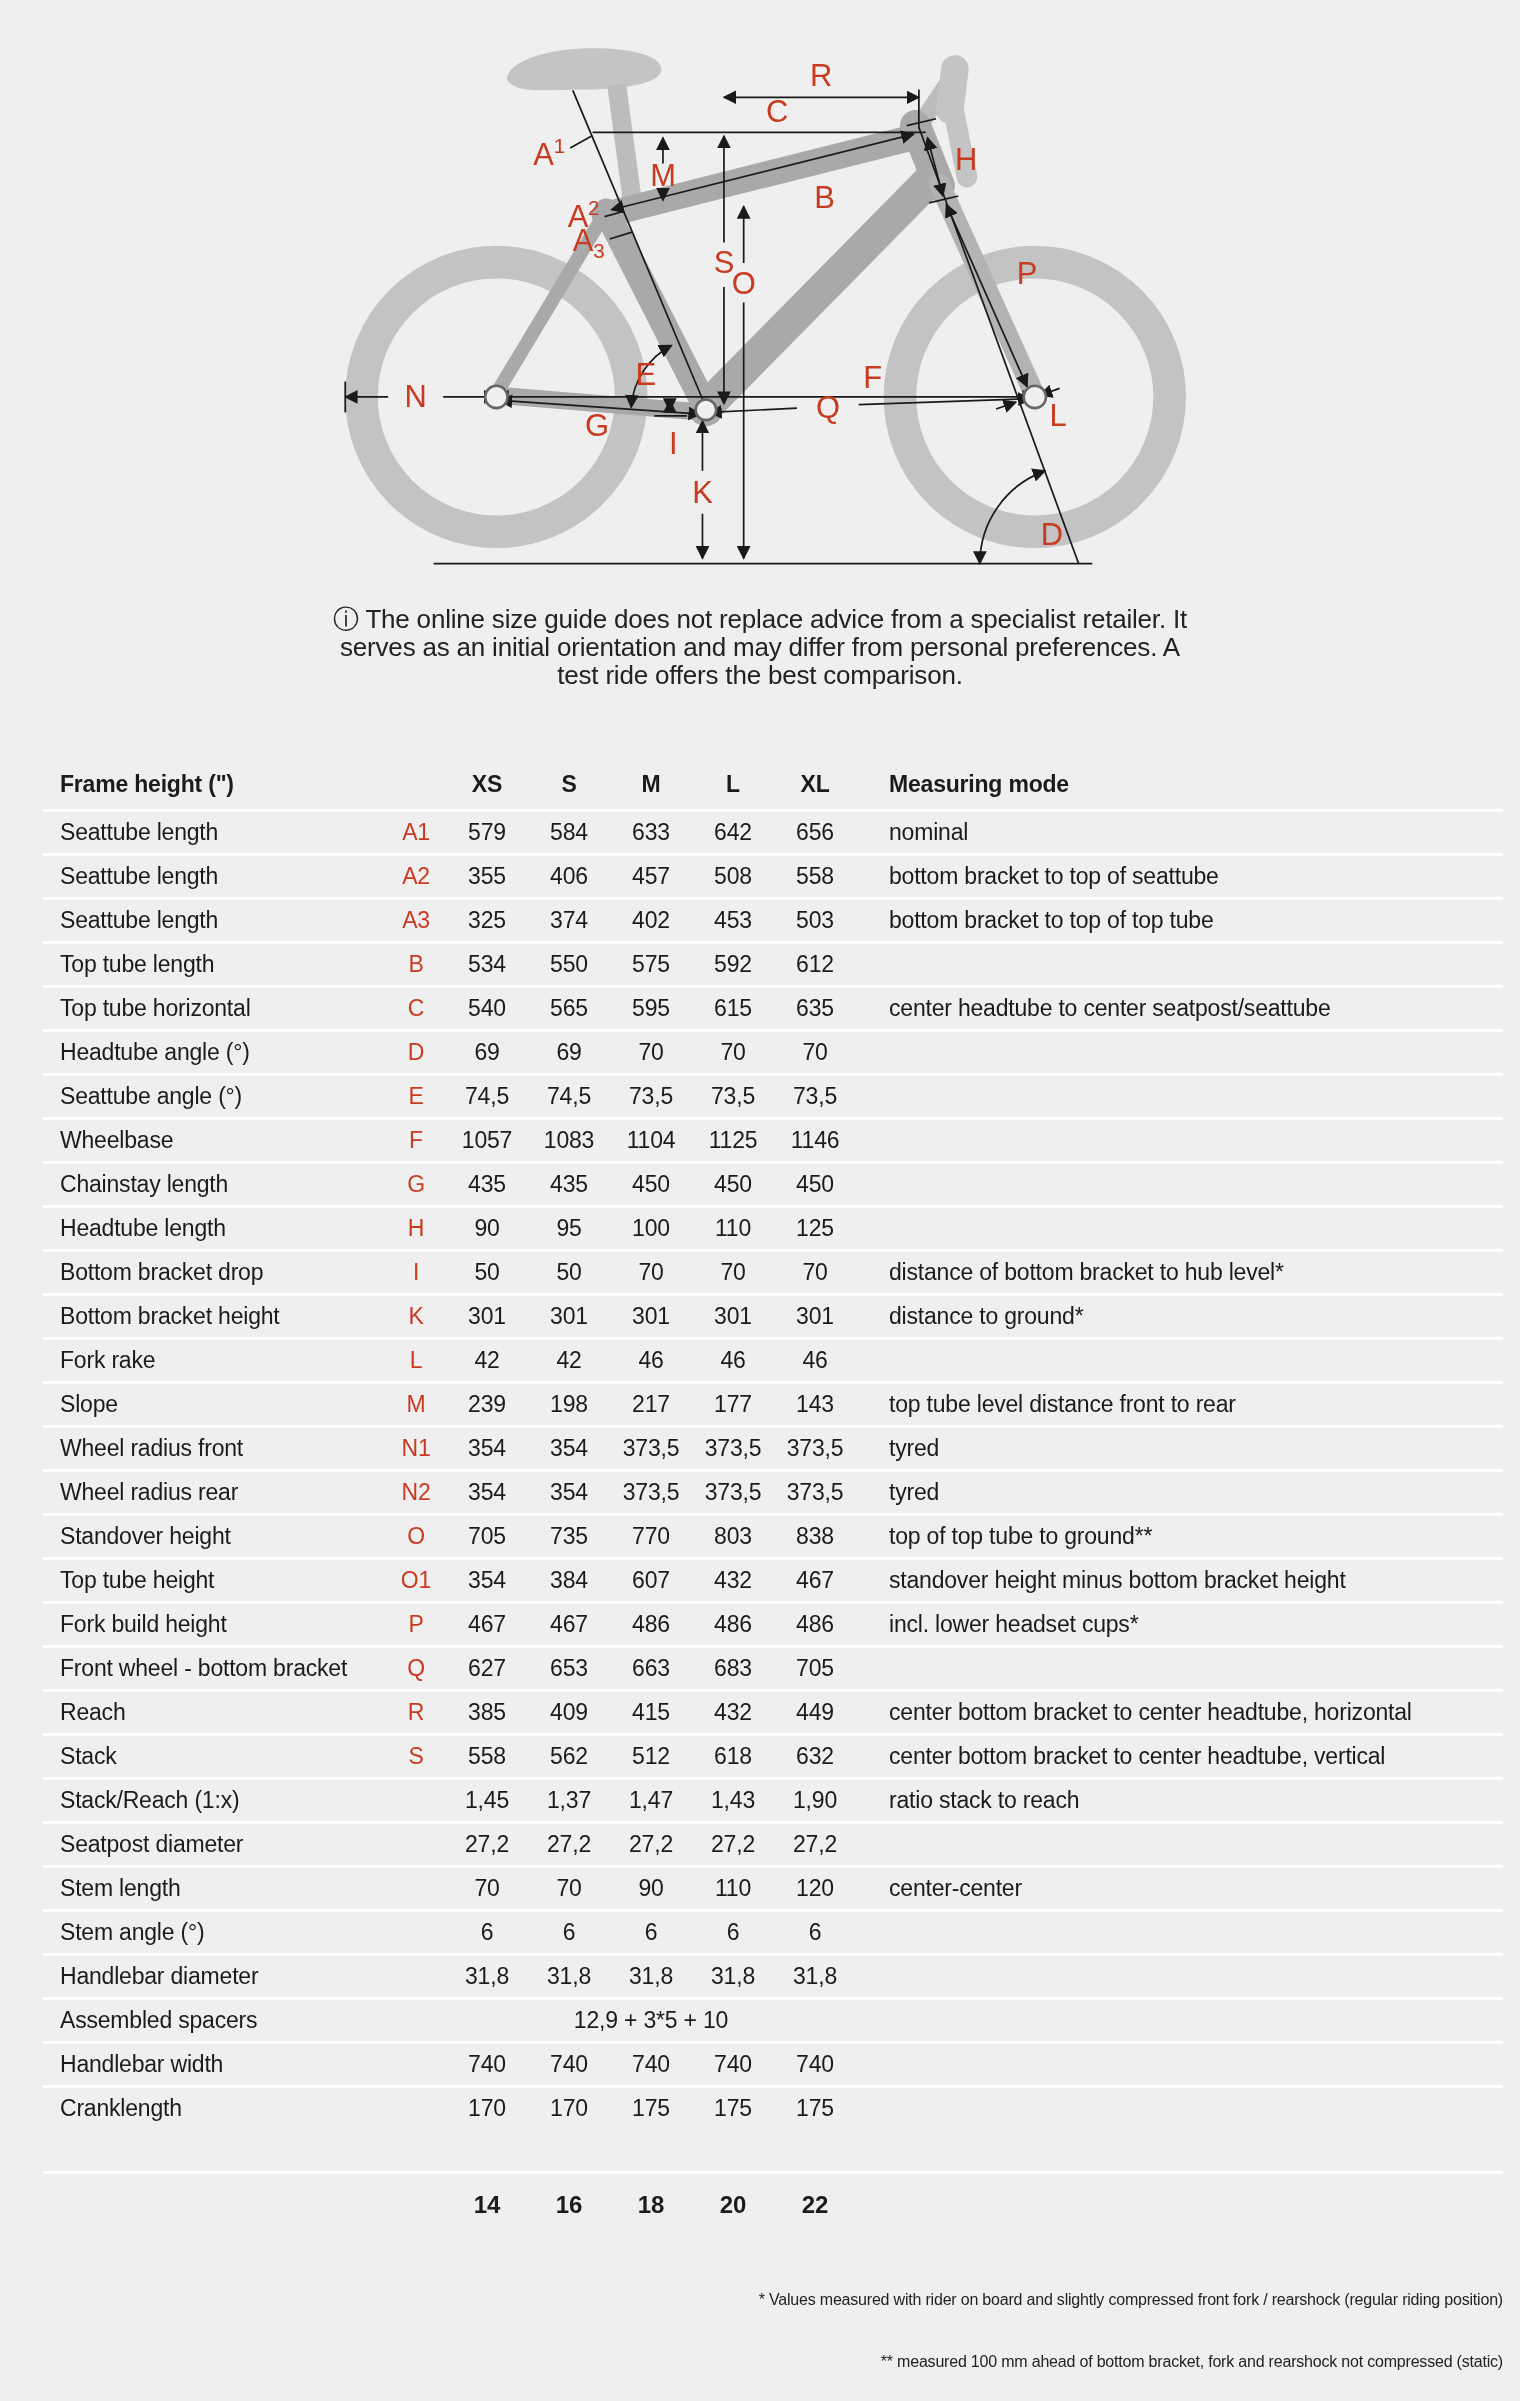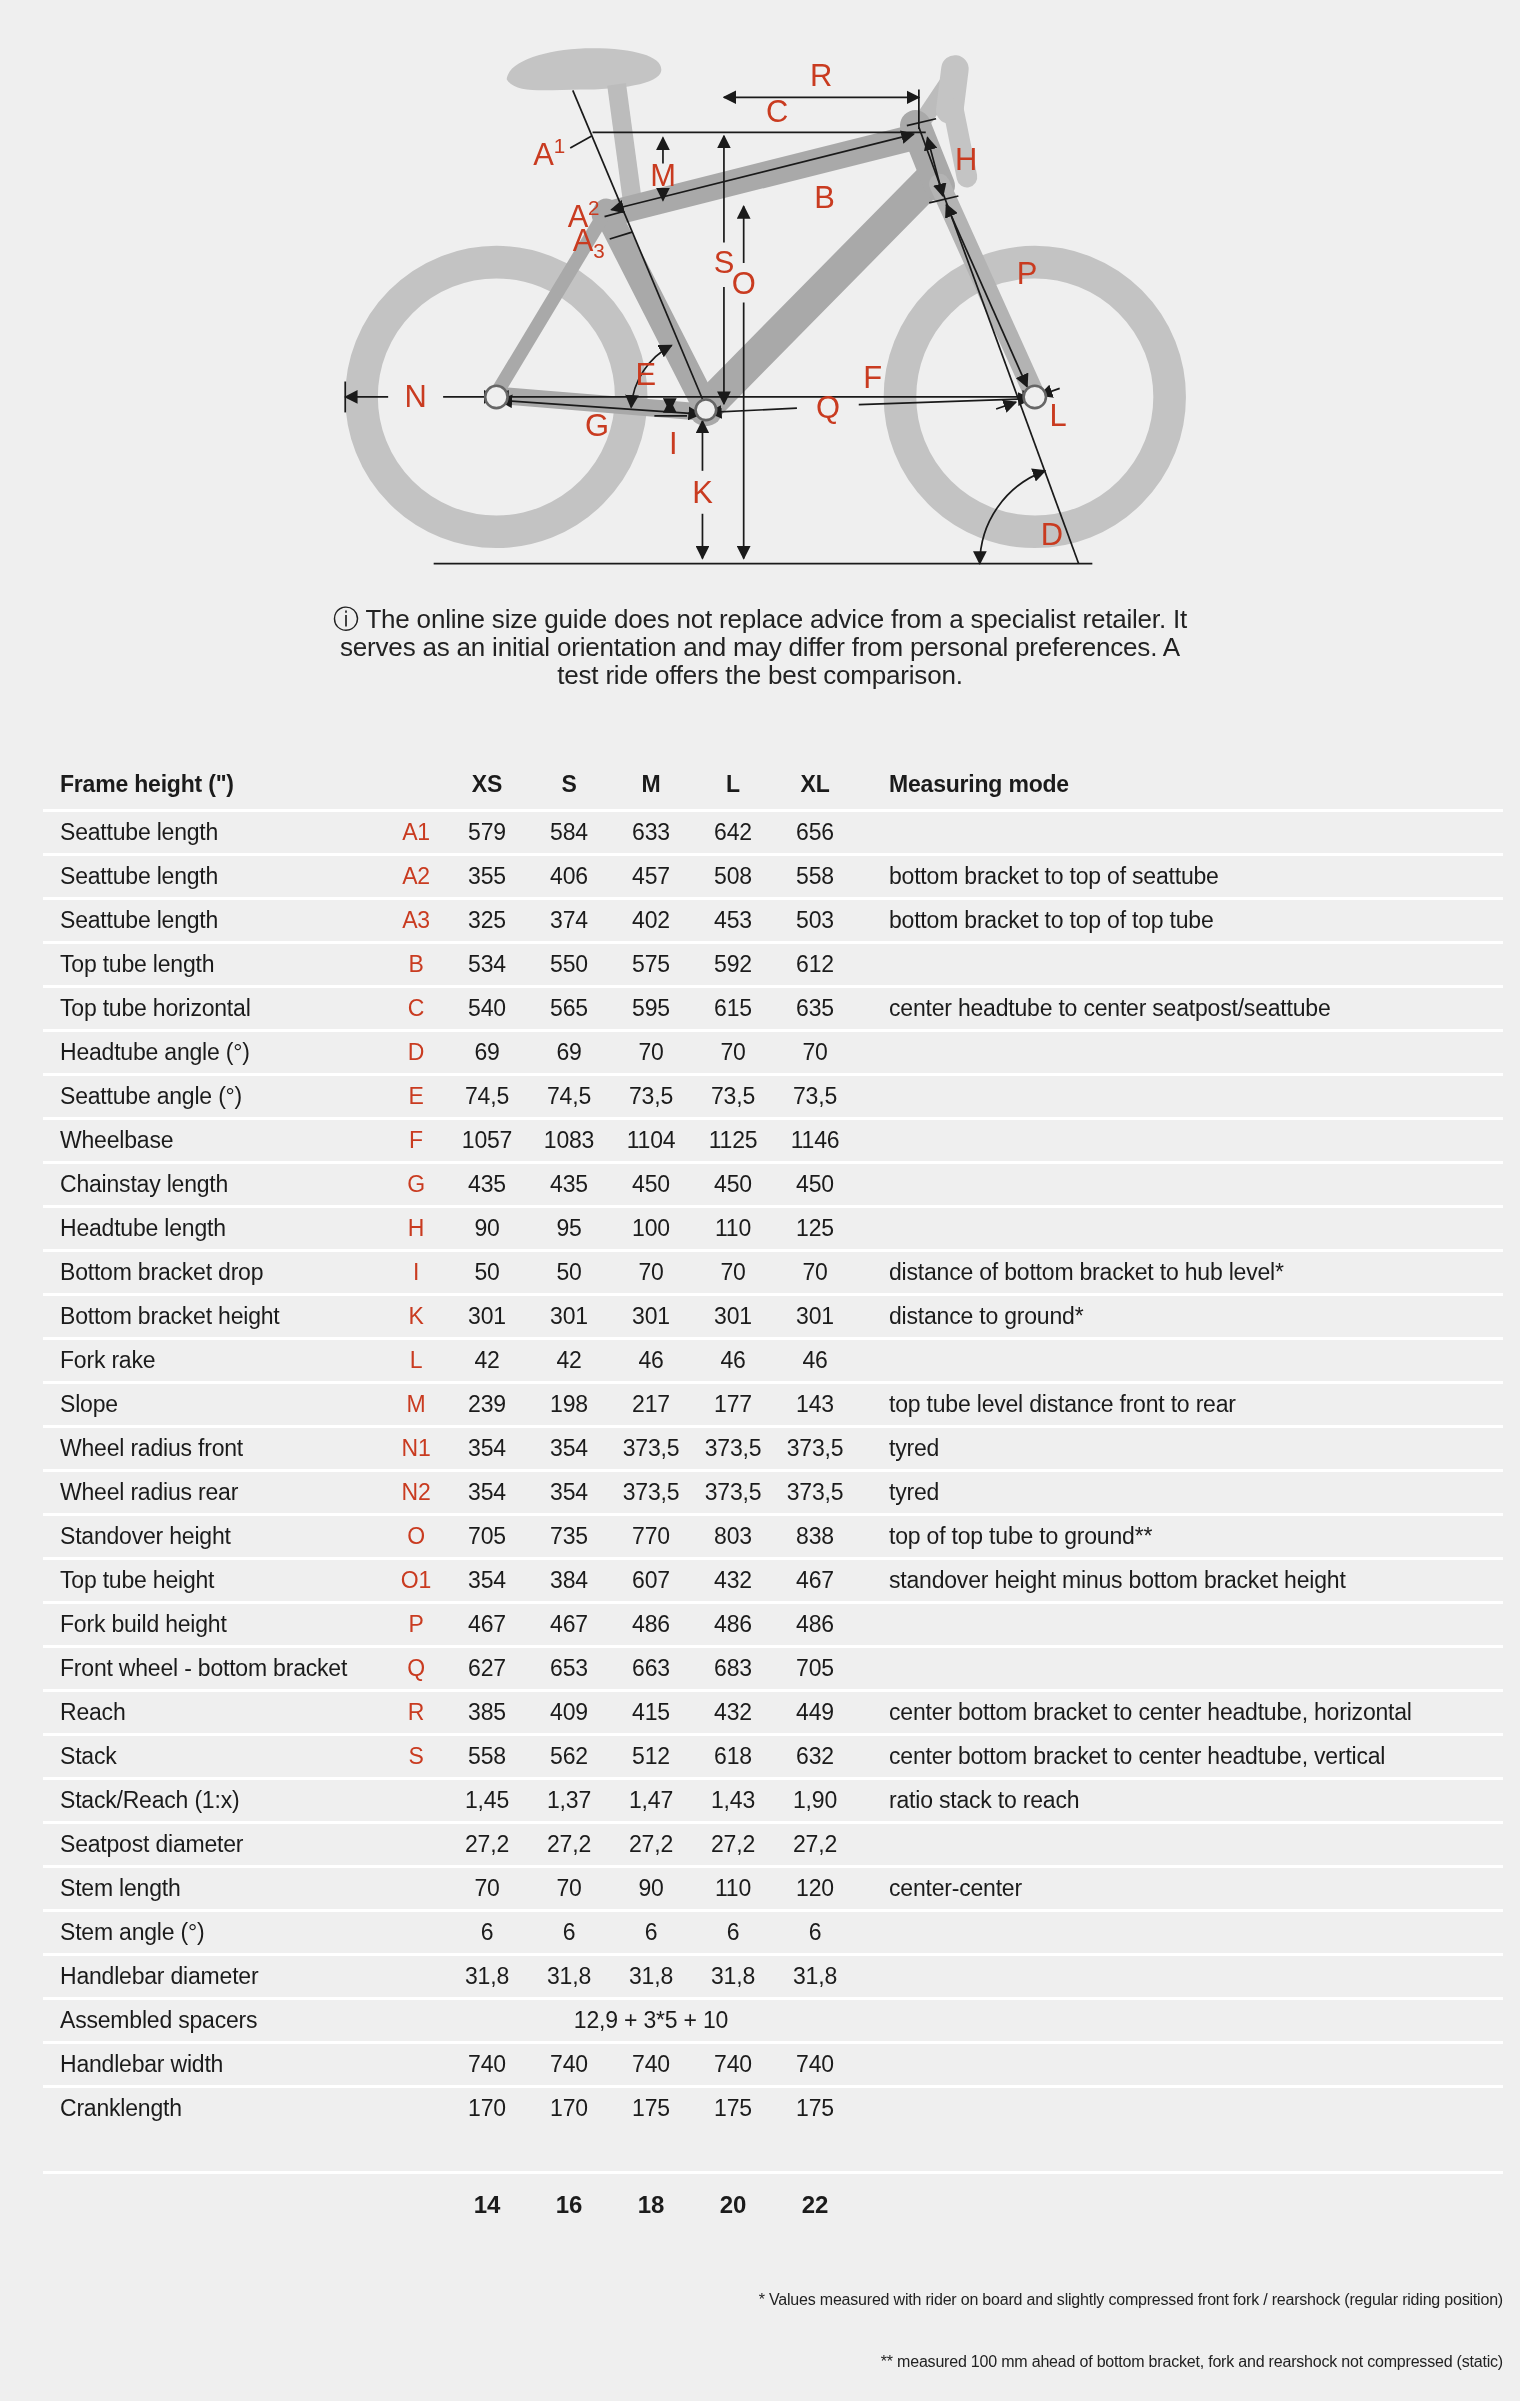--- a/index.html
+++ b/index.html
@@ -189,20 +189,21 @@
 
   <div>
       <div class="trow row">
         <div class="c-label">Seattube length</div>
         <div class="c-letter">A1</div>
         <div class="c-val">579</div>
         <div class="c-val">584</div>
         <div class="c-val">633</div>
         <div class="c-val">642</div>
         <div class="c-val">656</div>
+        <div class="c-mode">nominal</div>
       </div>
       <div class="trow row">
         <div class="c-label">Seattube length</div>
         <div class="c-letter">A2</div>
         <div class="c-val">355</div>
         <div class="c-val">406</div>
         <div class="c-val">457</div>
         <div class="c-val">508</div>
         <div class="c-val">558</div>
         <div class="c-mode">bottom bracket to top of seattube</div>
@@ -368,20 +369,21 @@
         <div class="c-mode">standover height minus bottom bracket height</div>
       </div>
       <div class="trow row">
         <div class="c-label">Fork build height</div>
         <div class="c-letter">P</div>
         <div class="c-val">467</div>
         <div class="c-val">467</div>
         <div class="c-val">486</div>
         <div class="c-val">486</div>
         <div class="c-val">486</div>
+        <div class="c-mode">incl. lower headset cups*</div>
       </div>
       <div class="trow row">
         <div class="c-label">Front wheel - bottom bracket</div>
         <div class="c-letter">Q</div>
         <div class="c-val">627</div>
         <div class="c-val">653</div>
         <div class="c-val">663</div>
         <div class="c-val">683</div>
         <div class="c-val">705</div>
         <div class="c-mode"></div>

